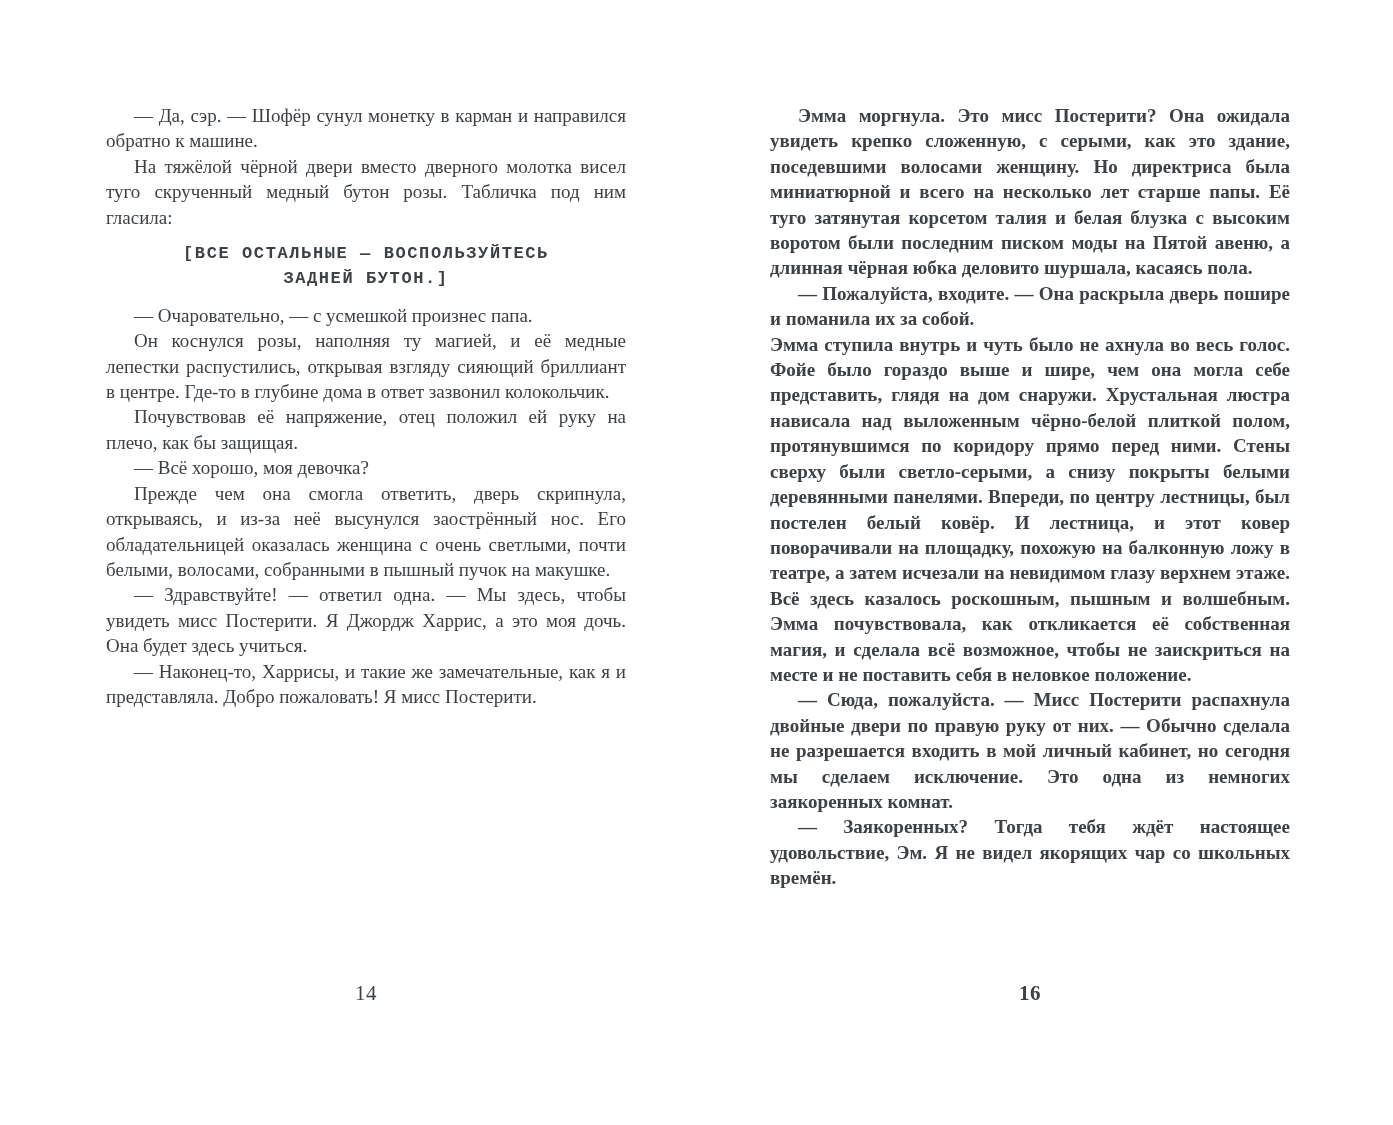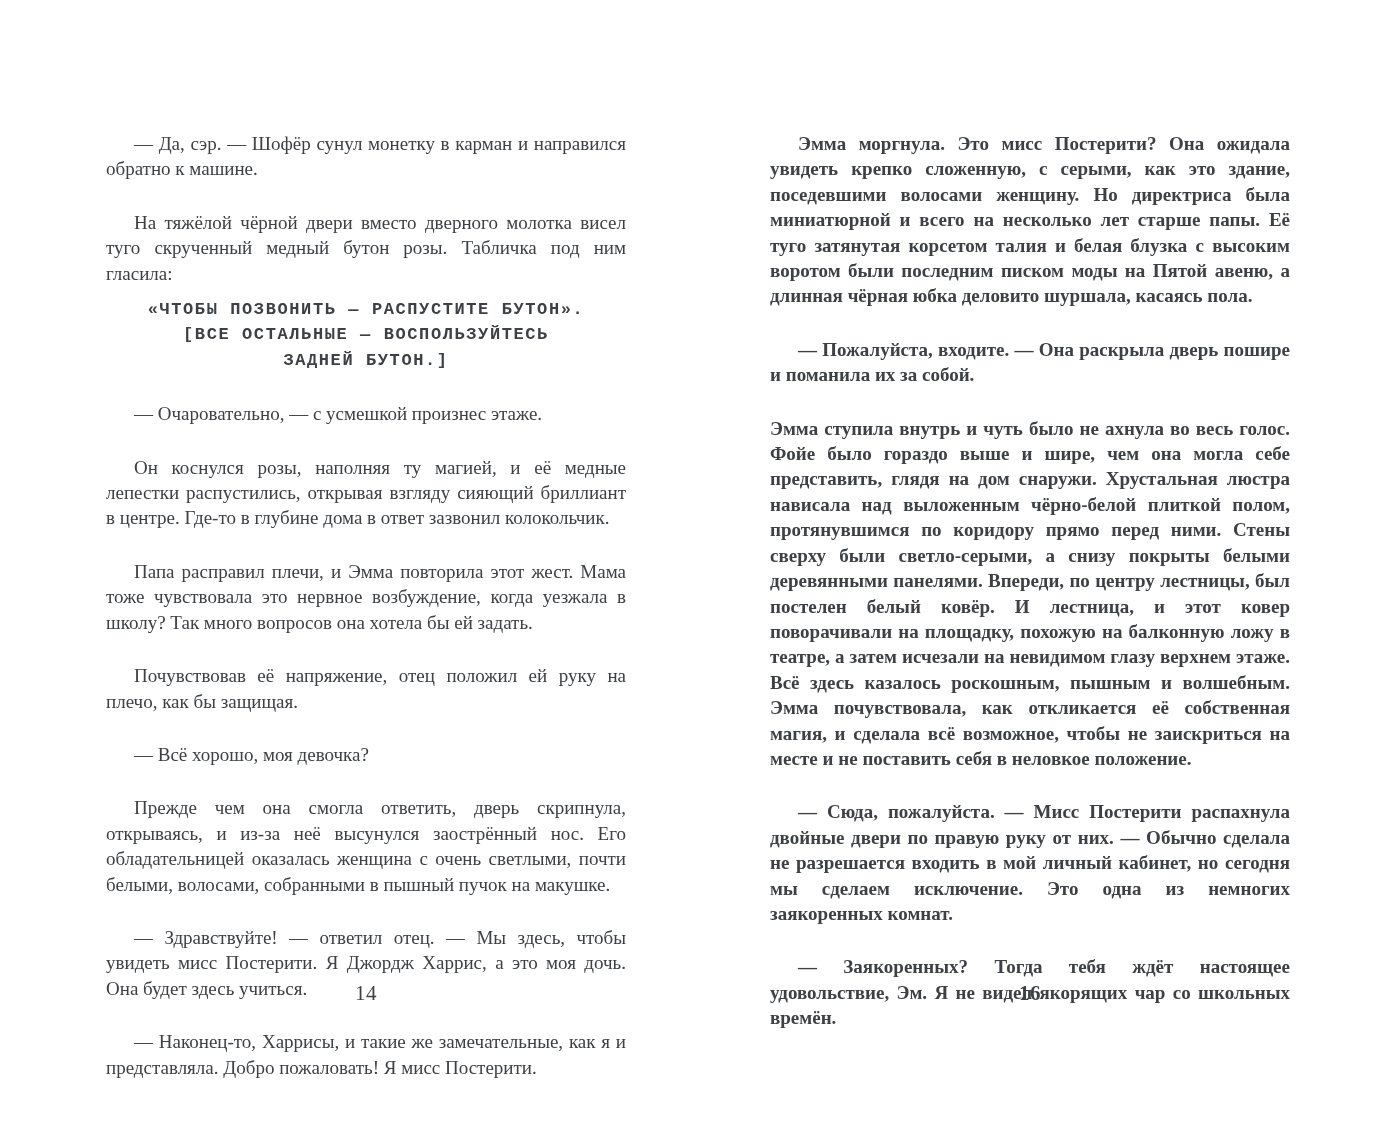--- a/index.html
+++ b/index.html
@@ -27,21 +27,20 @@
     height: 930px;
   }
   .page-left  { left: 106px; }
   .page-right { left: 770px; font-weight: bold; }
   .para {
     font-size: 19px;
     line-height: 25.4px;
     text-align: justify;
     text-indent: 28px;
     hyphens: auto;
-    margin-top: 28px;
     -webkit-hyphens: auto;
   }
   .para.noindent { text-indent: 0; }
   .sign {
     margin: 11px 0 11px 0;
     text-align: center;
     font-family: "Liberation Mono", "DejaVu Sans Mono", monospace;
     font-weight: 700;
     font-size: 17px;
     line-height: 25.4px;
@@ -62,32 +61,30 @@
 </head>
 <body>
 
 <div class="spread">
 
   <section class="page page-left" lang="ru">
     <p class="para">— Да, сэр. — Шофёр сунул монетку в карман и направился обратно к машине.</p>
     <p class="para">На тяжёлой чёрной двери вместо дверного молотка висел туго скрученный медный бутон розы. Табличка под ним гласила:</p>
 
     <div class="sign">
-      <div class="sign-line">«ЧТОБЫ ПОЗВОНИТЬ — РАСПУСТИТЕ БУТОН».</div>
       <div class="sign-line">[ВСЕ ОСТАЛЬНЫЕ — ВОСПОЛЬЗУЙТЕСЬ</div>
       <div class="sign-line">ЗАДНЕЙ БУТОН.]</div>
     </div>
 
-    <p class="para">— Очаровательно, — с усмешкой произнес этаже.</p>
+    <p class="para">— Очаровательно, — с усмешкой произнес папа.</p>
     <p class="para">Он коснулся розы, наполняя ту магией, и её медные лепестки распустились, открывая взгляду сияющий бриллиант в центре. Где-то в глубине дома в ответ зазвонил колокольчик.</p>
-    <p class="para">Папа расправил плечи, и Эмма повторила этот жест. Мама тоже чувствовала это нервное возбуждение, когда уезжала в школу? Так много вопросов она хотела бы ей задать.</p>
     <p class="para">Почувствовав её напряжение, отец положил ей руку на плечо, как бы защищая.</p>
     <p class="para">— Всё хорошо, моя девочка?</p>
     <p class="para">Прежде чем она смогла ответить, дверь скрипнула, открываясь, и из-за неё высунулся заострённый нос. Его обладательницей оказалась женщина с очень светлыми, почти белыми, волосами, собранными в пышный пучок на макушке.</p>
-    <p class="para">— Здравствуйте! — ответил отец. — Мы здесь, чтобы увидеть мисс Постерити. Я Джордж Харрис, а это моя дочь. Она будет здесь учиться.</p>
+    <p class="para">— Здравствуйте! — ответил одна. — Мы здесь, чтобы увидеть мисс Постерити. Я Джордж Харрис, а это моя дочь. Она будет здесь учиться.</p>
     <p class="para">— Наконец-то, Харрисы, и такие же замечательные, как я и представляла. Добро пожаловать! Я мисс Постерити.</p>
 
     <div class="page-number">14</div>
   </section>
 
   <section class="page page-right" lang="ru">
     <p class="para">Эмма моргнула. Это мисс Постерити? Она ожидала увидеть крепко сложенную, с серыми, как это здание, поседевшими волосами женщину. Но директриса была миниатюрной и всего на несколько лет старше папы. Её туго затянутая корсетом талия и белая блузка с высоким воротом были последним писком моды на Пятой авеню, а длинная чёрная юбка деловито шуршала, касаясь пола.</p>
     <p class="para">— Пожалуйста, входите. — Она раскрыла дверь пошире и поманила их за собой.</p>
     <p class="para noindent">Эмма ступила внутрь и чуть было не ахнула во весь голос. Фойе было гораздо выше и шире, чем она могла себе представить, глядя на дом снаружи. Хрустальная люстра нависала над выложенным чёрно-белой плиткой полом, протянувшимся по коридору прямо перед ними. Стены сверху были светло-серыми, а снизу покрыты белыми деревянными панелями. Впереди, по центру лестницы, был постелен белый ковёр. И лестница, и этот ковер поворачивали на площадку, похожую на балконную ложу в театре, а затем исчезали на невидимом глазу верхнем этаже. Всё здесь казалось роскошным, пышным и волшебным. Эмма почувствовала, как откликается её собственная магия, и сделала всё возможное, чтобы не заискриться на месте и не поставить себя в неловкое положение.</p>
     <p class="para">— Сюда, пожалуйста. — Мисс Постерити распахнула двойные двери по правую руку от них. — Обычно сделала не разрешается входить в мой личный кабинет, но сегодня мы сделаем исключение. Это одна из немногих заякоренных комнат.</p>

